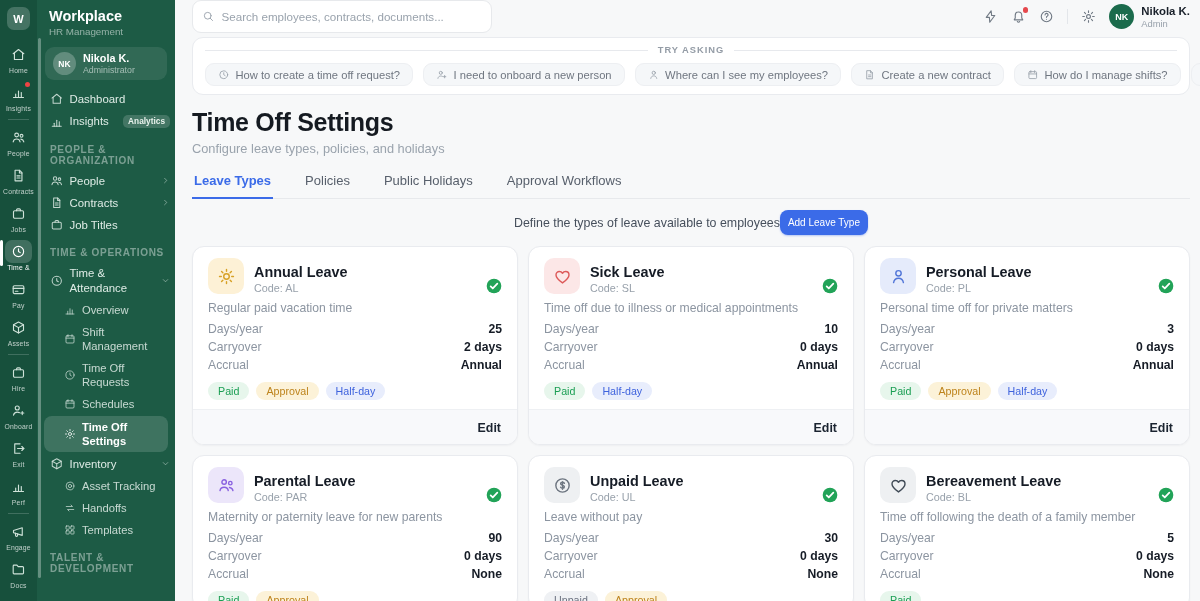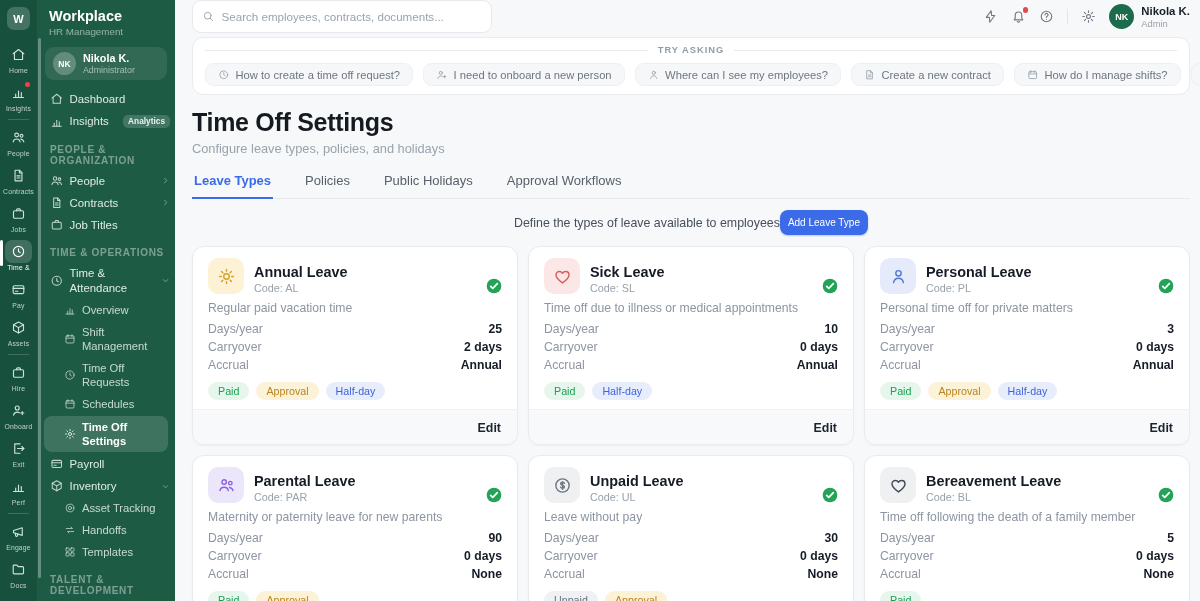--- a/index.html
+++ b/index.html
@@ -406,31 +406,20 @@
 
   </div>
         <div class="sb-item sub active">
     <span class="sb-icon">
             <svg viewBox="0 0 24 24" fill="none" stroke="currentColor" stroke-width="1.8" stroke-linecap="round" stroke-linejoin="round">
               <circle cx="12" cy="12" r="3.1"></circle>
               <path d="M12 2.8v2.6M12 18.6v2.6M2.8 12h2.6M18.6 12h2.6M5.5 5.5l1.8 1.8M16.7 16.7l1.8 1.8M18.5 5.5l-1.8 1.8M7.3 16.7l-1.8 1.8"></path>
             </svg>
           </span>
     <span class="sb-label">Time Off Settings</span>
-
-  </div>
-        <div class="sb-item">
-    <span class="sb-icon">
-            <svg viewBox="0 0 24 24" fill="none" stroke="currentColor" stroke-width="1.8" stroke-linecap="round" stroke-linejoin="round">
-              <rect x="3.5" y="6" width="17" height="12.5" rx="2"></rect>
-              <path d="M3.5 10.2h17"></path>
-              <path d="M7 14.8h4"></path>
-            </svg>
-          </span>
-    <span class="sb-label">Payroll</span>
 
   </div>
         <div class="sb-item">
     <span class="sb-icon">
             <svg viewBox="0 0 24 24" fill="none" stroke="currentColor" stroke-width="1.8" stroke-linecap="round" stroke-linejoin="round">
               <path d="M12 3.2 20 7.6v8.8L12 20.8 4 16.4V7.6z"></path>
               <path d="M12 12.2 20 7.6M12 12.2 4 7.6M12 12.2v8.6"></path>
             </svg>
           </span>
     <span class="sb-label">Inventory</span>

